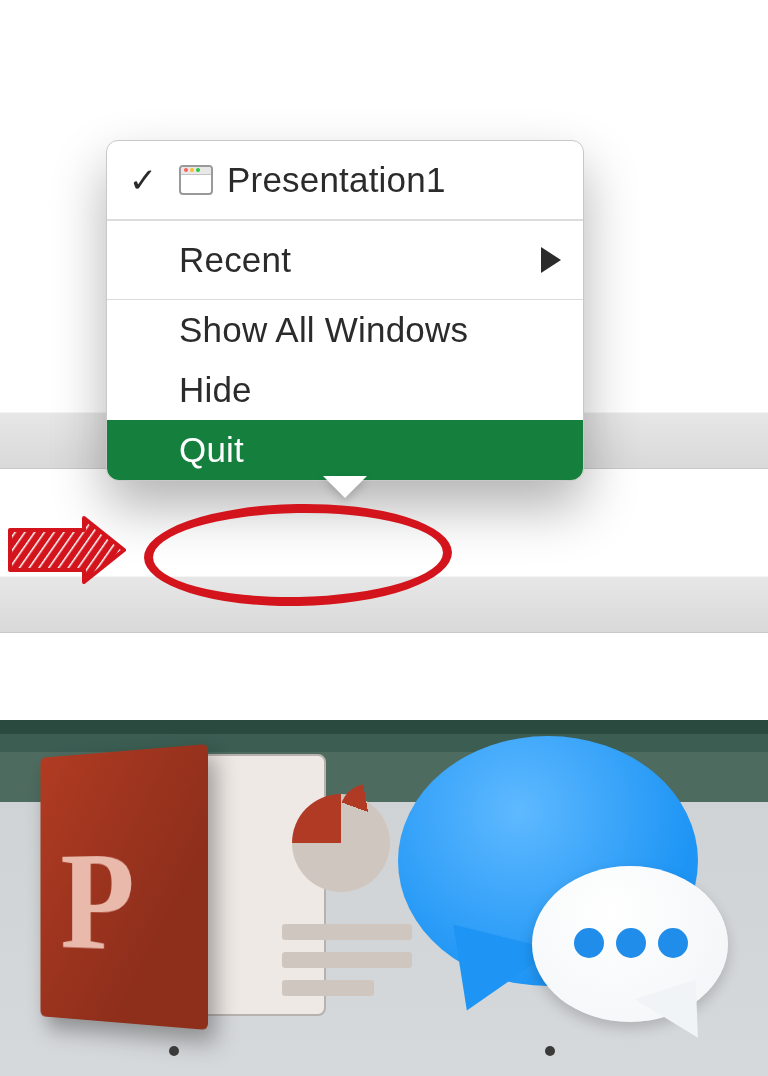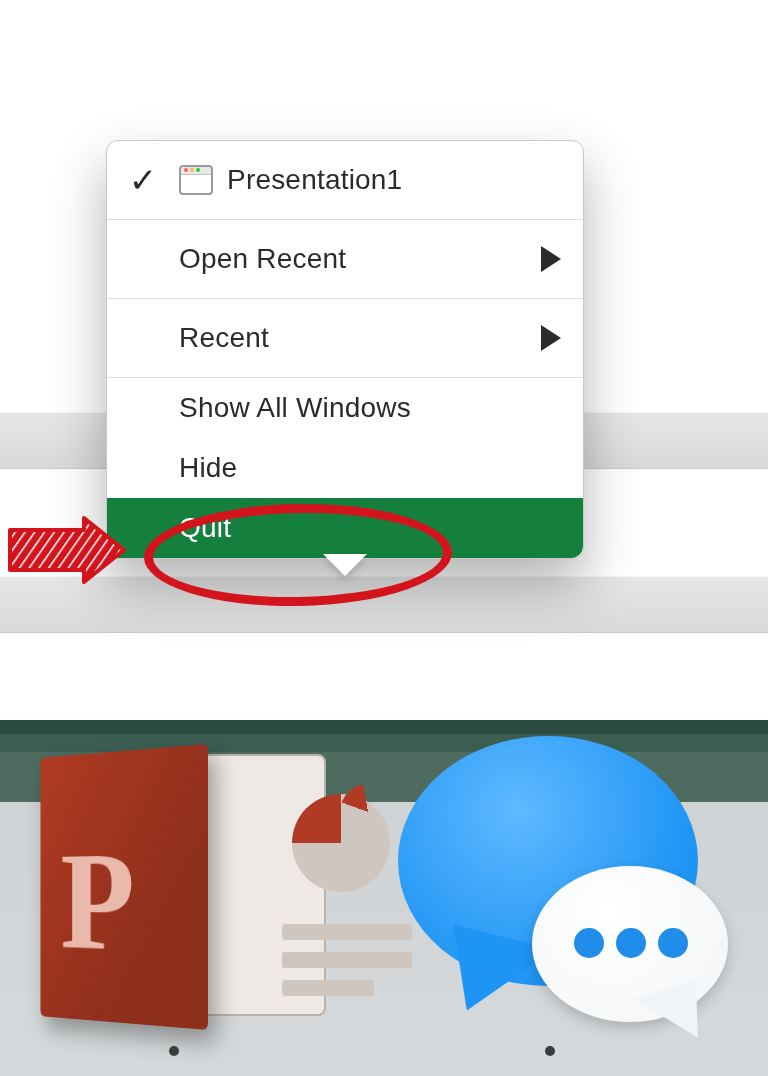--- a/index.html
+++ b/index.html
@@ -49,21 +49,21 @@
   .msg-dot{position:absolute;top:62px;width:30px;height:30px;border-radius:50%;background:#1f8de9;}
   .msg-dot.d1{left:42px;} .msg-dot.d2{left:84px;} .msg-dot.d3{left:126px;}
 
   
   .menu{position:absolute;left:106px;top:140px;width:476px;background:#ffffff;border:1px solid #c9c9c9;border-radius:12px;
     box-shadow:0 26px 54px rgba(0,0,0,.30);}
   .sep{height:1px;background:#dcdcdc;margin:0;}
   .row{display:flex;align-items:center;height:60px;position:relative;}
   .row.tall{height:78px;}
   .row .lead{width:72px;display:flex;align-items:center;justify-content:center;}
-  .row .lbl{font-size:28px;color:#2b2b2b;letter-spacing:.2px;text-align:center;}
+  .row .lbl{font-size:35px;color:#2b2b2b;letter-spacing:.2px;text-align:center;}
   .row.hi{background:#15803d;} .row.hi .lbl{color:#ffffff;}
   .sub{position:absolute;right:22px;top:50%;transform:translateY(-50%);font-size:0;}
   .tri{display:inline-block;width:0;height:0;border-top:13px solid transparent;border-bottom:13px solid transparent;border-left:20px solid #2b2b2b;}
 
   .check{font-size:34px;color:#2b2b2b;}
   .winicon{display:inline-block;width:30px;height:26px;border:2px solid #9a9a9a;border-radius:4px;background:#ffffff;position:relative;}
   .winicon::before{content:"";position:absolute;left:0;right:0;top:0;height:7px;background:#e8e8e8;border-bottom:1px solid #c4c4c4;border-radius:3px 3px 0 0;}
   .winicon .b{position:absolute;top:1px;width:4px;height:4px;border-radius:50%;}
   .winicon .b.r{left:3px;background:#ff5f57;} .winicon .b.y{left:9px;background:#febc2e;} .winicon .b.g{left:15px;background:#28c840;}
 
@@ -117,25 +117,20 @@
       <span class="winicon">
         <span class="b r"></span>
           <span class="b y"></span>
           <span class="b g"></span>
       </span>
       <span style="width:14px"></span>
       <span class="lbl">Presentation1</span>
     </div>
     <div class="sep"></div>
 
-    <div class="row tall">
-      <span class="lead"></span>
-      <span class="lbl">Open Recent</span>
-      <span class="sub"><span class="tri"></span></span>
-    </div>
     <div class="sep"></div>
 
     <div class="row tall">
       <span class="lead"></span>
       <span class="lbl">Recent</span>
       <span class="sub"><span class="tri"></span></span>
     </div>
     <div class="sep"></div>
 
     <div class="row">

